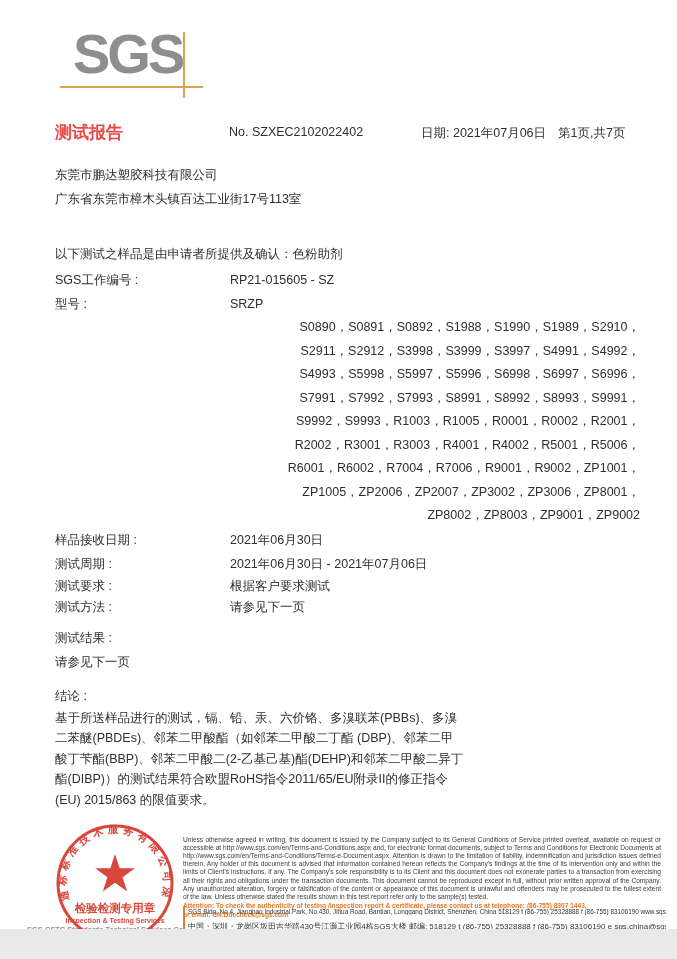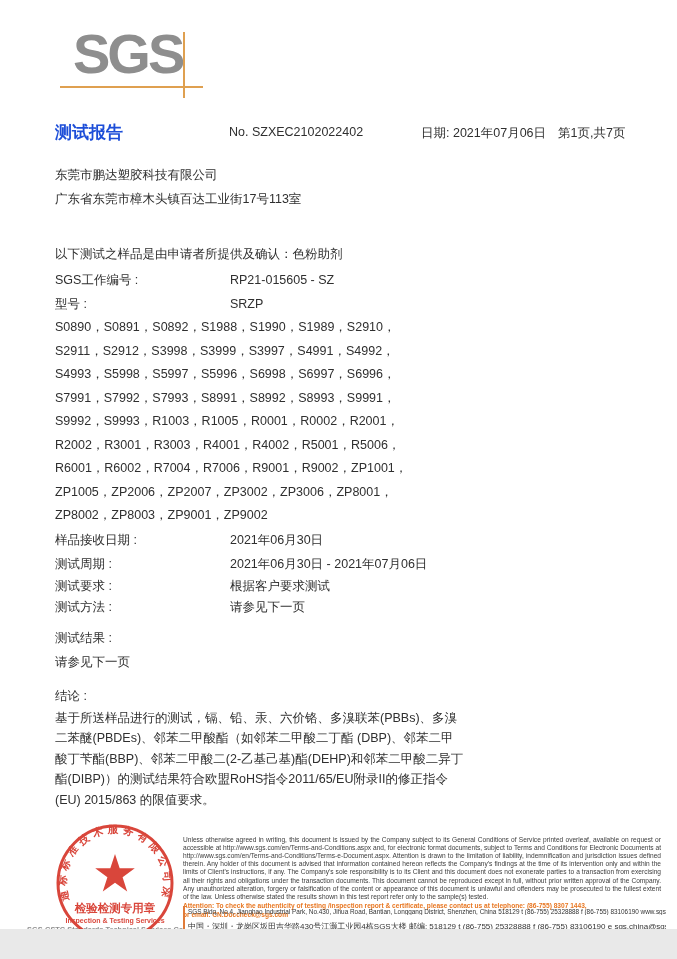--- a/index.html
+++ b/index.html
@@ -15,34 +15,34 @@
   
   .logo-text{
     position:absolute;left:73px;top:26px;
     font-size:56px;font-weight:700;color:#8e8e8e;
     letter-spacing:-3px;line-height:1;
   }
   .logo-hline{position:absolute;left:60px;top:86px;width:143px;height:2px;background:#dfa050;}
   .logo-vline{position:absolute;left:183px;top:32px;width:2px;height:66px;background:#dfa050;}
   
   .hdr{position:absolute;top:121px;left:55px;right:38px;height:24px;}
-  .hdr-title{position:absolute;left:0;top:0;font-size:17px;font-weight:700;color:#1d4ed8;}
+  .hdr-title{position:absolute;left:0;top:0;font-size:17px;font-weight:700;color:#ef4444;}
   .hdr-no{position:absolute;left:174px;top:4px;font-size:12.5px;}
   .hdr-date{position:absolute;left:366px;top:4px;font-size:12.5px;}
   .hdr-pages{position:absolute;left:503px;top:4px;font-size:12.5px;}
   
   .applicant{position:absolute;left:55px;top:163px;font-size:12.5px;line-height:24px;}
   
   .statement{position:absolute;left:55px;top:246px;font-size:12.5px;}
   
   .info{position:absolute;left:55px;top:268px;width:585px;font-size:12.5px;}
   .row{display:flex;align-items:flex-start;}
   .lbl{width:175px;flex:none;line-height:24px;}
   .val{flex:1;line-height:24px;}
-  .ref-lines .ref-line{line-height:23.5px;}
+  .ref-lines .ref-line{line-height:23.5px;text-align:right;}
   .row-tight .lbl,.row-tight .val{line-height:21.5px;}
   .row-result{margin-top:7px;flex-direction:column;}
   .row-conclusion{margin-top:10px;flex-direction:column;}
   .row-conclusion .val{line-height:20.5px;max-width:410px;}
   
   .ft-text{
     position:absolute;left:183px;top:836px;width:478px;
     font-size:6.6px;line-height:1.23;color:#3c3c3c;text-align:justify;
   }
   .ft-attention{color:#e87722;font-weight:700;text-align:left;margin-top:1px;line-height:1.25;}

